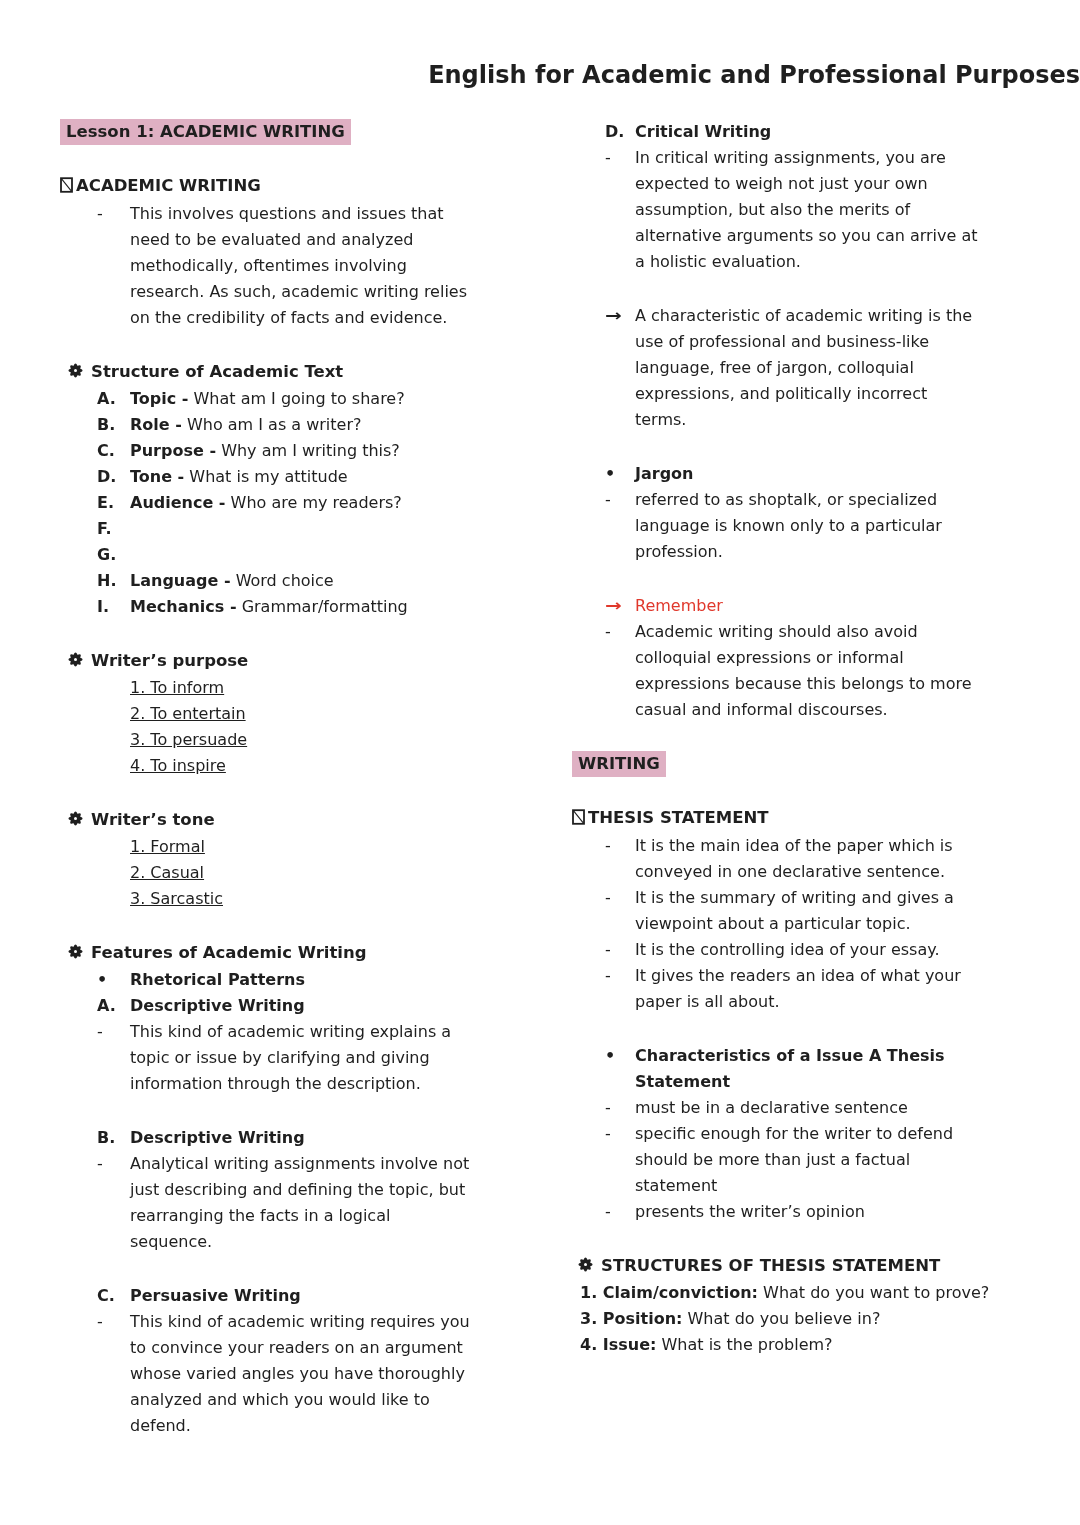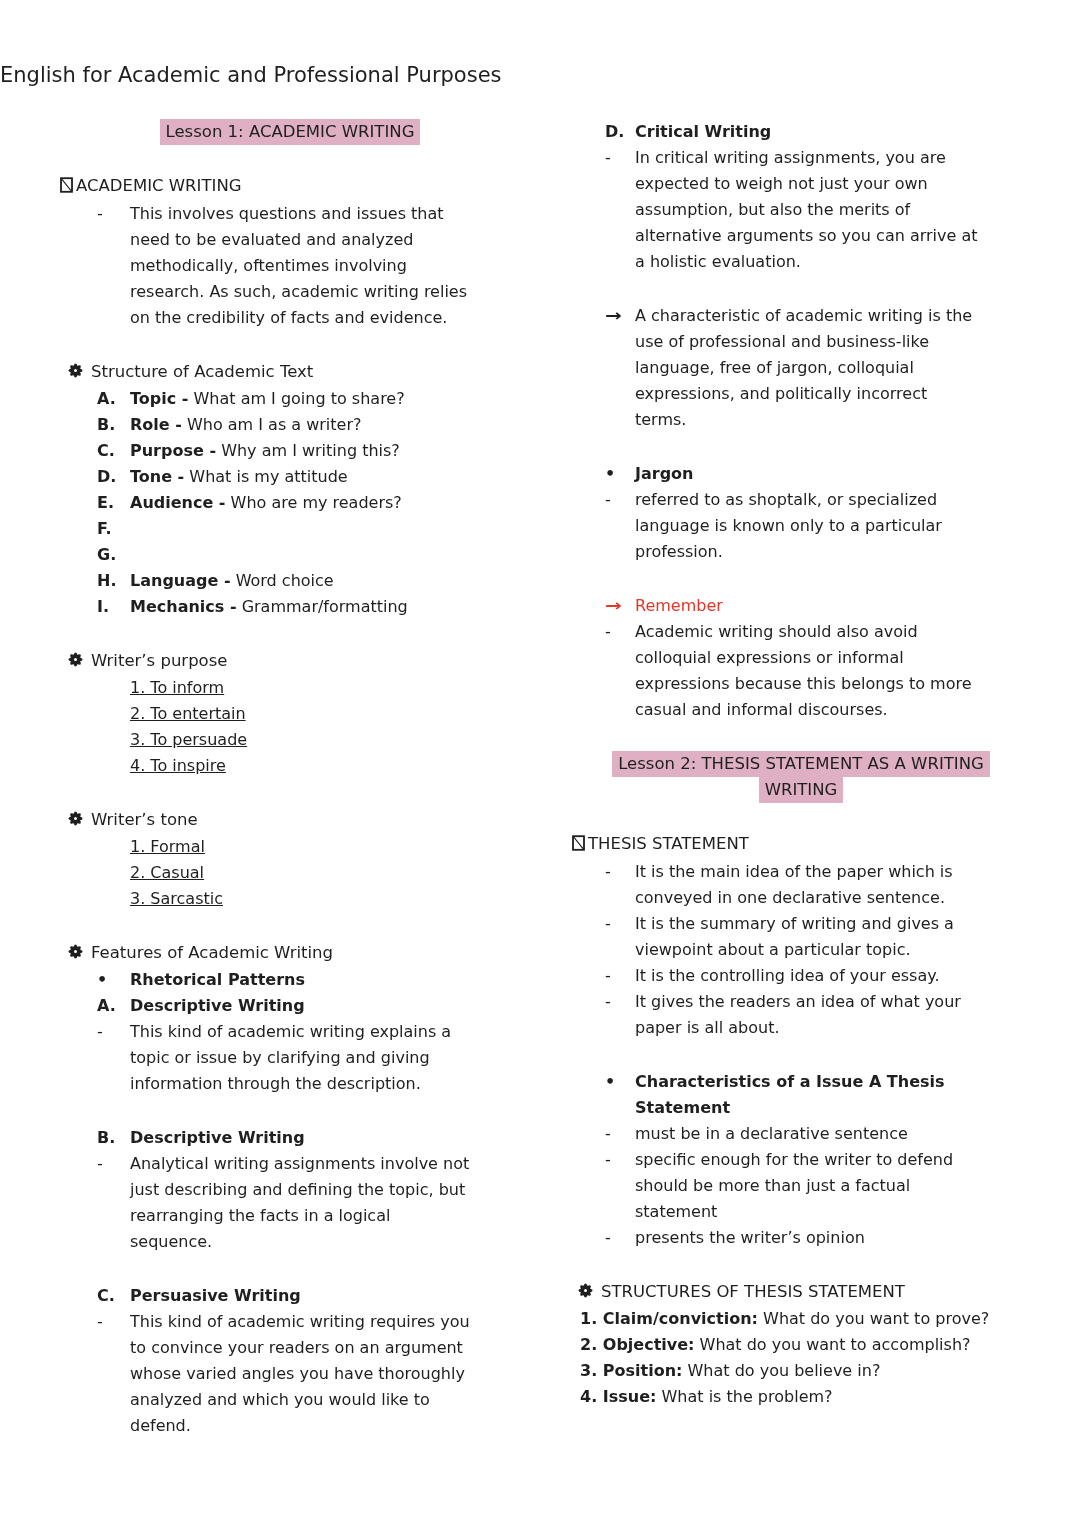--- a/index.html
+++ b/index.html
@@ -15,36 +15,36 @@
     margin:0 auto;
     background:var(--bg);
     color:var(--ink);
     font-family:"DejaVu Sans",sans-serif;
     font-size:16px;line-height:26px;
     box-sizing:border-box;
     padding-top:60px;
     overflow:hidden;
   }
   .title{
-    text-align:left;
-    font-weight:normal;
-    font-size:21px;line-height:30px;
+    text-align:right;
+    font-weight:bold;
+    font-size:24px;line-height:30px;
   }
   .cols{display:flex;align-items:flex-start;margin-top:29px;}
   .col{box-sizing:border-box;}
   .col-left{width:460px;margin-left:60px;}
   .col-right{width:458px;margin-left:52px;}
   .section{margin-top:28px;}
   .col > .section:first-child{margin-top:0;}
 
-  .lesson{text-align:center;font-weight:normal;font-size:16.5px;}
+  .lesson{font-weight:bold;font-size:16.5px;}
   .lesson-line{line-height:26px;white-space:nowrap;}
   .hl{background:var(--hl);padding:2px 6px;line-height:22px;display:inline-block;}
 
-  .hd{font-weight:normal;font-size:16.5px;}
+  .hd{font-weight:bold;font-size:16.5px;}
   .hd .icon{display:inline-block;vertical-align:-2px;}
   .hd-flower{margin-left:8px;margin-top:8px;}
   .col-right .hd-flower{margin-left:6px;}
   .hd-flower .icon{margin-right:8px;vertical-align:-1px;}
   .hd-box .icon{margin-right:3px;}
 
   .row{display:flex;}
   .row .mk{flex:0 0 33px;margin-left:37px;}
   .col-right .row .mk{flex:0 0 30px;margin-left:33px;}
   .row .txt{flex:1;white-space:pre-line;}
@@ -253,21 +253,20 @@
           <div class="row">
             <span class="mk">-</span>
             <div class="txt">Academic writing should also avoid
 colloquial expressions or informal
 expressions because this belongs to more
 casual and informal discourses.</div>
           </div>
         </div>
         <div class="section">
           <div class="lesson">
-            <div class="lesson-line"><span class="hl">Lesson 2: THESIS STATEMENT AS A WRITING</span></div>
             <div class="lesson-line"><span class="hl">WRITING</span></div>
           </div>
         </div>
         <div class="section">
           <div class="hd hd-box"><span class="icon"><svg width="13" height="16" viewBox="0 0 13 16">
                 <rect x="1" y="1.2" width="11" height="13.6" fill="none" stroke="#1f1f1f" stroke-width="1.8"></rect>
                 <line x1="1.6" y1="1.8" x2="11.4" y2="14.2" stroke="#1f1f1f" stroke-width="1.1"></line>
               </svg></span><span>THESIS STATEMENT</span></div>
           <div class="row">
             <span class="mk">-</span>
@@ -314,19 +313,18 @@
           <div class="hd hd-flower"><span class="icon"><svg width="15" height="15" viewBox="0 0 20 20">
                 <g fill="#1f1f1f">
                   <ellipse cx="10" cy="10" rx="9.4" ry="3.5"></ellipse>
                   <ellipse cx="10" cy="10" rx="9.4" ry="3.5" transform="rotate(45 10 10)"></ellipse>
                   <ellipse cx="10" cy="10" rx="9.4" ry="3.5" transform="rotate(90 10 10)"></ellipse>
                   <ellipse cx="10" cy="10" rx="9.4" ry="3.5" transform="rotate(135 10 10)"></ellipse>
                 </g>
                 <circle cx="10" cy="10" r="2" fill="#ffffff"></circle>
               </svg></span><span>STRUCTURES OF THESIS STATEMENT</span></div>
           <div class="numbold"><span class="b">1. Claim/conviction:</span> <span>What do you want to prove?</span></div>
-          <div class="numbold"><span class="b">2. Objective:</span> <span>What do you want to accomplish?</span></div>
           <div class="numbold"><span class="b">3. Position:</span> <span>What do you believe in?</span></div>
           <div class="numbold"><span class="b">4. Issue:</span> <span>What is the problem?</span></div>
         </div>
       </div>
   </div>
 </div>
 
 </body></html>

